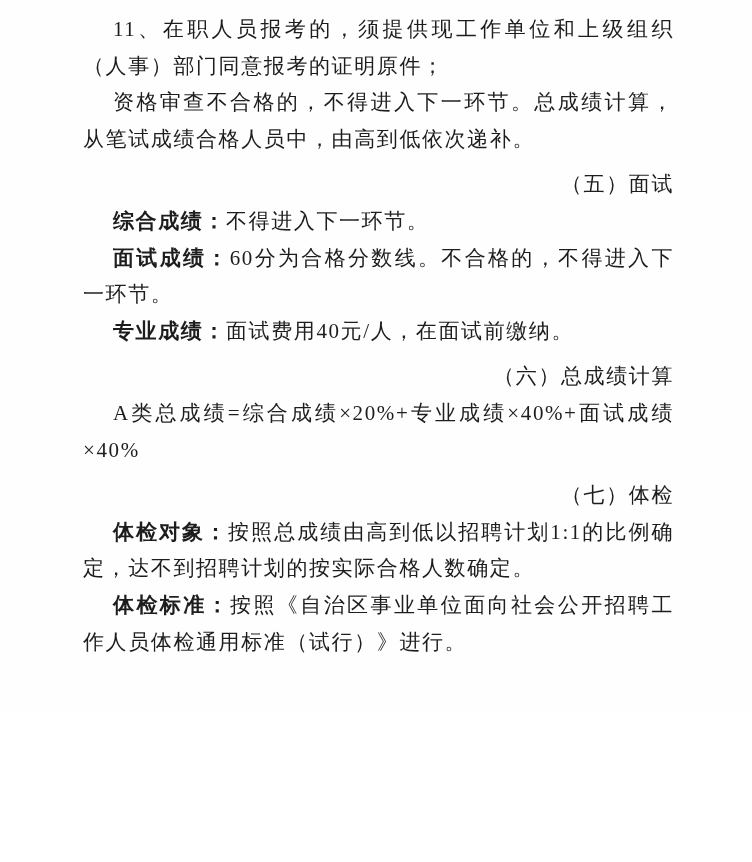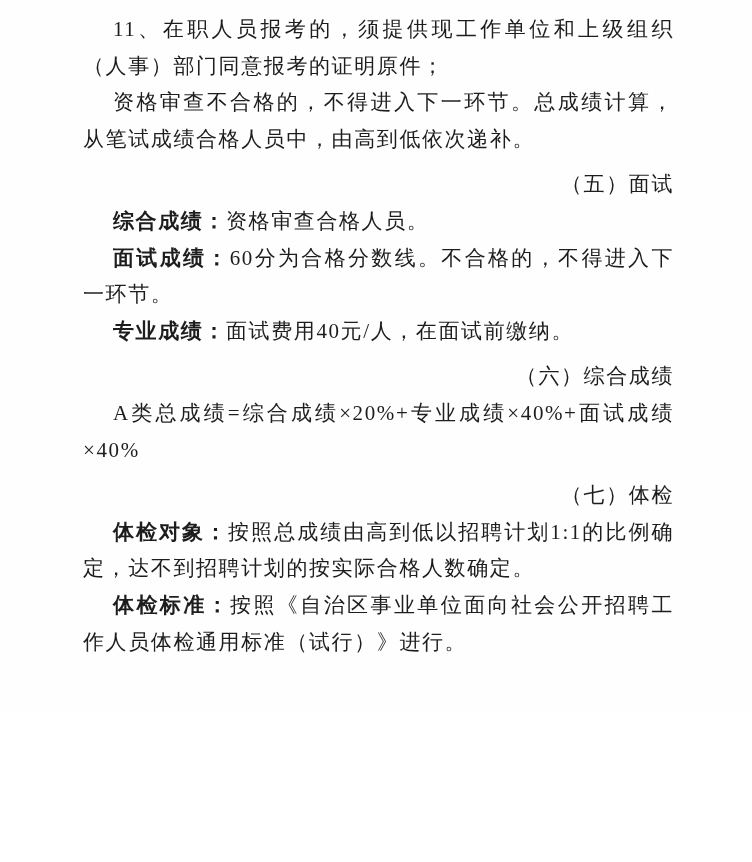--- a/index.html
+++ b/index.html
@@ -41,27 +41,27 @@
 
 <div class="page">
 
   <p>11、在职人员报考的，须提供现工作单位和上级组织（人事）部门同意报考的证明原件；</p>
 
 
   <p>资格审查不合格的，不得进入下一环节。总成绩计算，从笔试成绩合格人员中，由高到低依次递补。</p>
 
   <p class="heading">（五）面试</p>
 
-  <p><span class="label">综合成绩：</span><span>资格审查合格人员。</span></p>
+  <p><span class="label">综合成绩：</span><span>不得进入下一环节。</span></p>
 
   <p><span class="label">面试成绩：</span><span>60分为合格分数线。不合格的，不得进入下一环节。</span></p>
 
   <p><span class="label">专业成绩：</span><span>面试费用40元/人，在面试前缴纳。</span></p>
 
-  <p class="heading">（六）综合成绩</p>
+  <p class="heading">（六）总成绩计算</p>
 
 
   <p>A类总成绩=综合成绩×20%+专业成绩×40%+面试成绩×40%</p>
 
 
   <p class="heading">（七）体检</p>
 
   <p><span class="label">体检对象：</span><span>按照总成绩由高到低以招聘计划1:1的比例确定，达不到招聘计划的按实际合格人数确定。</span></p>
 
   <p><span class="label">体检标准：</span><span>按照《自治区事业单位面向社会公开招聘工作人员体检通用标准（试行）》进行。</span></p>

